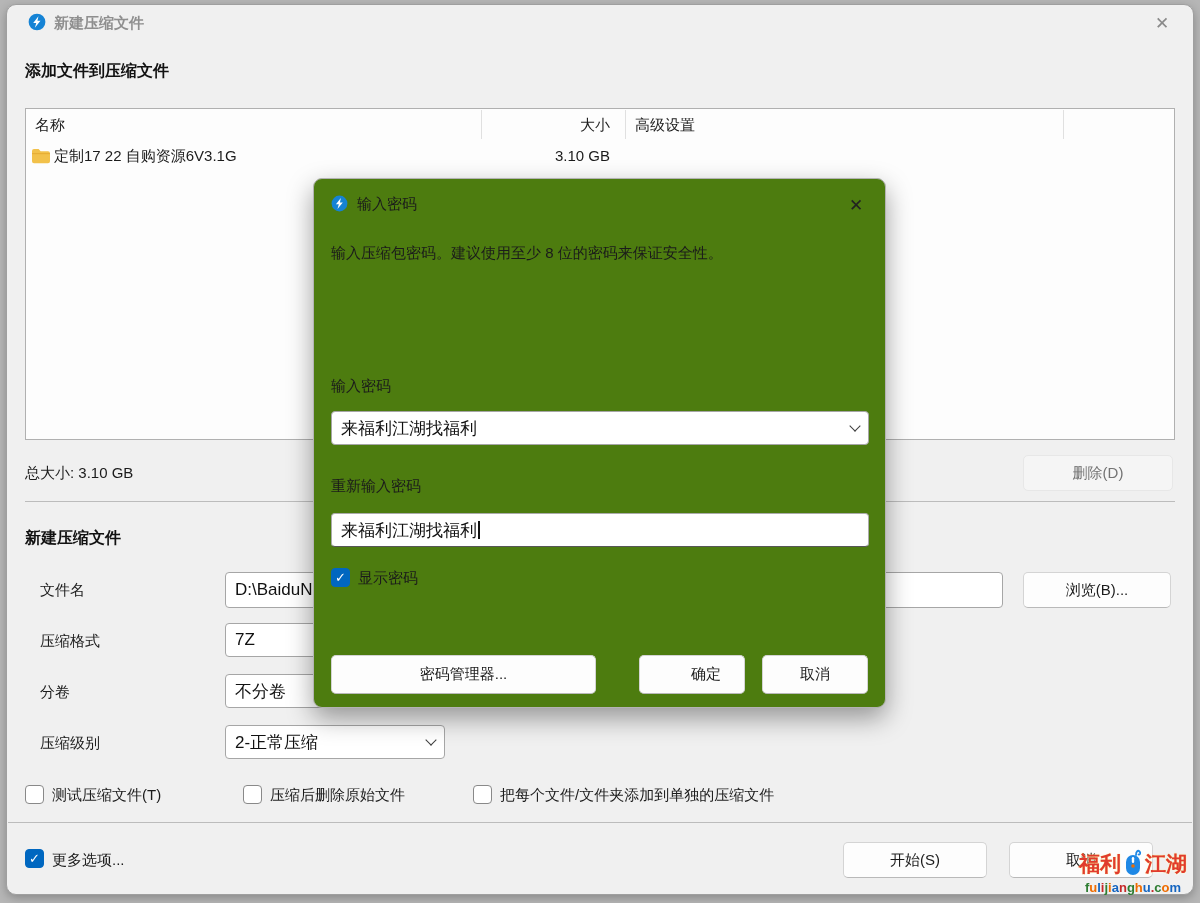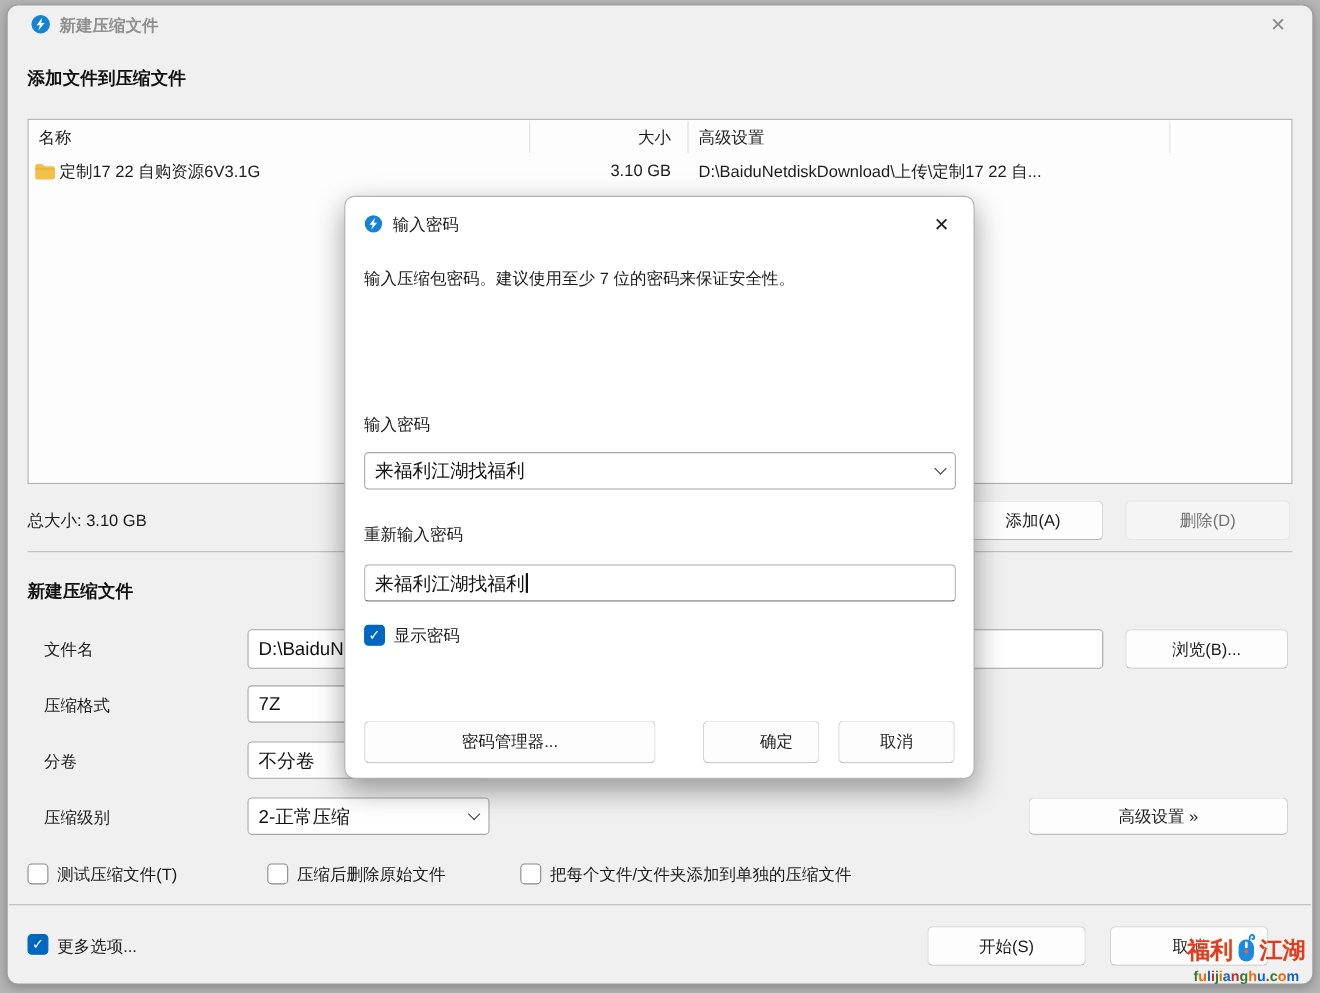--- a/index.html
+++ b/index.html
@@ -61,21 +61,21 @@
   }
   .cb .mark { display:none; color:#fff; font-size:13px; line-height:1; }
   .cb.on { background:#0067c0; border-color:#0067c0; }
   .cb.on .mark { display:block; }
 
   .divider { height:1px; background:#bcbcbc; }
 
   
   .modal {
     position:absolute; left:313px; top:178px; width:573px; height:530px;
-    background:#ffffff; border:1px solid #b3b3b3; border-radius:9px;
+    background:#4d7c0f; border:1px solid #b3b3b3; border-radius:9px;
     box-shadow:0 10px 26px rgba(0,0,0,.38);
     z-index:10;
   }
   .modal .close-glyph { color:#222; }
 
   
   .watermark { position:absolute; right:2px; bottom:8px; z-index:30; text-align:center; width:130px; }
   .wm-row { display:flex; align-items:center; justify-content:center; gap:2px; }
   .wm-cn {
     font-size:21px; font-weight:700; color:#e03a2f;
@@ -111,24 +111,22 @@
   <div class="abs vsep" style="left:1063px; top:110px; height:29px; z-index:2;"></div>
 
   <div class="abs" style="left:31px; top:148px; z-index:2;">
     <svg width="19" height="16" viewBox="0 0 19 16">
       <path d="M1 3 a2 2 0 0 1 2-2 h4.6 l2 2.2 h7.4 a2 2 0 0 1 2 2 v8 a2 2 0 0 1 -2 2 h-14 a2 2 0 0 1 -2 -2 z" fill="#f2c14a"></path>
       <path d="M1 5 h18 v1.2 h-18 z" fill="#e7ae35"></path>
     </svg>
   </div>
   <div class="abs txt" style="left:54px; top:147px; z-index:2;">定制17 22 自购资源6V3.1G</div>
   <div class="abs txt" style="left:460px; top:147px; width:150px; text-align:right; z-index:2;">3.10 GB</div>
-  <div class="abs txt" style="left:635px; top:147px; z-index:2;">D:\BaiduNetdiskDownload\上传\定制17 22 自...</div>
 
   <div class="abs txt" style="left:25px; top:464px; z-index:1;">总大小: 3.10 GB</div>
-  <div class="abs btn" style="left:875px; top:455px; width:128px; height:36px; z-index:1;">添加(A)</div>
   <div class="abs btn disabled" style="left:1023px; top:455px; width:150px; height:36px; z-index:1;">删除(D)</div>
 
   <div class="abs divider" style="left:25px; top:501px; width:1150px; z-index:1;"></div>
 
   <div class="abs h1" style="left:25px; top:528px; z-index:1;">新建压缩文件</div>
 
   <div class="abs txt" style="left:40px; top:581px; z-index:1;">文件名</div>
   <div class="abs field" style="left:225px; top:572px; width:778px; height:36px; z-index:1;">
     <span>D:\BaiduN</span>
   </div>
@@ -144,21 +142,20 @@
   <div class="abs field" style="left:225px; top:674px; width:220px; height:34px; z-index:1;">
     <span>不分卷</span>
     <span class="chev"></span>
   </div>
 
   <div class="abs txt" style="left:40px; top:734px; z-index:1;">压缩级别</div>
   <div class="abs field" style="left:225px; top:725px; width:220px; height:34px; z-index:1;">
     <span>2-正常压缩</span>
     <span class="chev"></span>
   </div>
-  <div class="abs btn" style="left:935px; top:725px; width:236px; height:34px; z-index:1;">高级设置 »</div>
 
   <div class="abs cb" style="left:25px; top:785px; z-index:1;"></div>
   <div class="abs txt" style="left:52px; top:786px; z-index:1;">测试压缩文件(T)</div>
 
   <div class="abs cb" style="left:243px; top:785px; z-index:1;"></div>
   <div class="abs txt" style="left:270px; top:786px; z-index:1;">压缩后删除原始文件</div>
 
   <div class="abs cb" style="left:473px; top:785px; z-index:1;"></div>
   <div class="abs txt" style="left:500px; top:786px; z-index:1;">把每个文件/文件夹添加到单独的压缩文件</div>
 
@@ -174,21 +171,21 @@
   <div class="modal">
     <div class="abs" style="left:17px; top:16px;">
       <svg class="icon-app" viewBox="0 0 20 20" style="width:17px;height:17px;">
         <circle cx="10" cy="10" r="9.3" fill="#1583d5"></circle>
         <path d="M11.6 3.6 L5.8 11 h3.4 l-1.6 5.4 L13.9 8.7 h-3.4 z" fill="#ffffff"></path>
       </svg>
     </div>
     <div class="abs txt" style="left:43px; top:16px;">输入密码</div>
     <div class="abs close-glyph" style="left:522px; top:11px;">✕</div>
 
-    <div class="abs txt" style="left:17px; top:65px; white-space:normal; width:540px;">输入压缩包密码。建议使用至少 7 位的密码来保证安全性。</div>
+    <div class="abs txt" style="left:17px; top:65px; white-space:normal; width:540px;">输入压缩包密码。建议使用至少 8 位的密码来保证安全性。</div>
 
     <div class="abs txt" style="left:17px; top:198px;">输入密码</div>
     <div class="abs field" style="left:17px; top:232px; width:538px; height:34px;">
       <span>来福利江湖找福利</span>
       <span class="chev"></span>
     </div>
 
     <div class="abs txt" style="left:17px; top:298px;">重新输入密码</div>
     <div class="abs field editbox" style="left:17px; top:334px; width:538px; height:34px;">
       <span>来福利江湖找福利</span>

